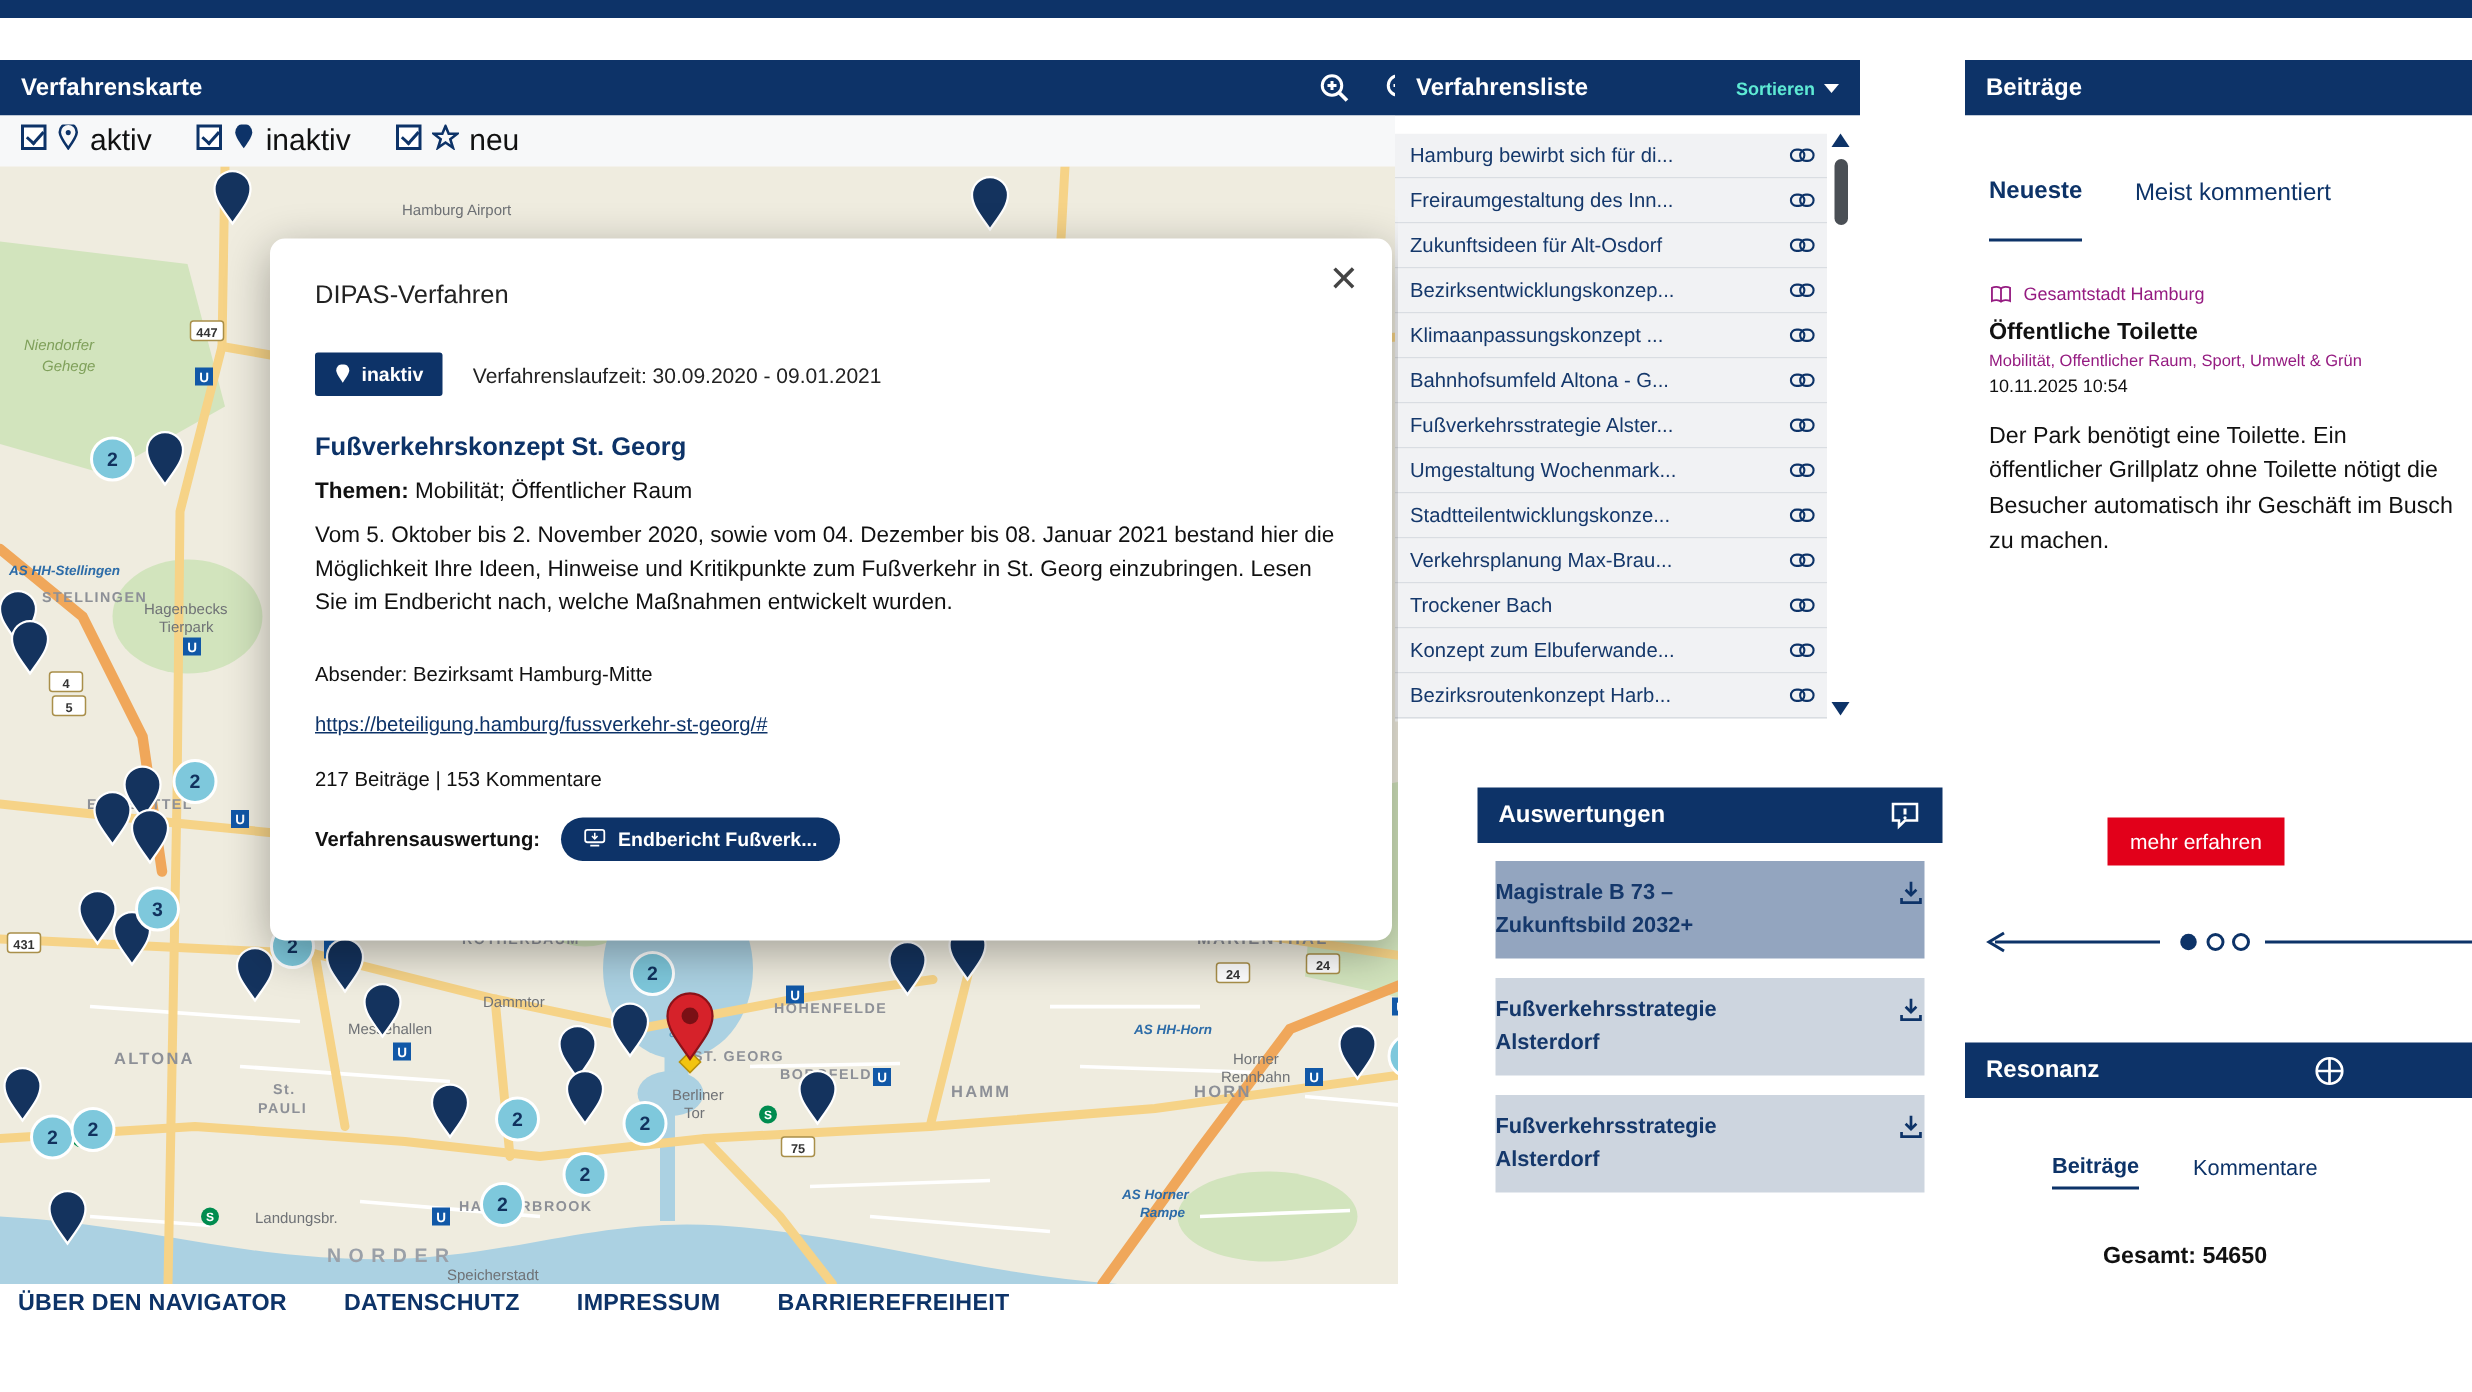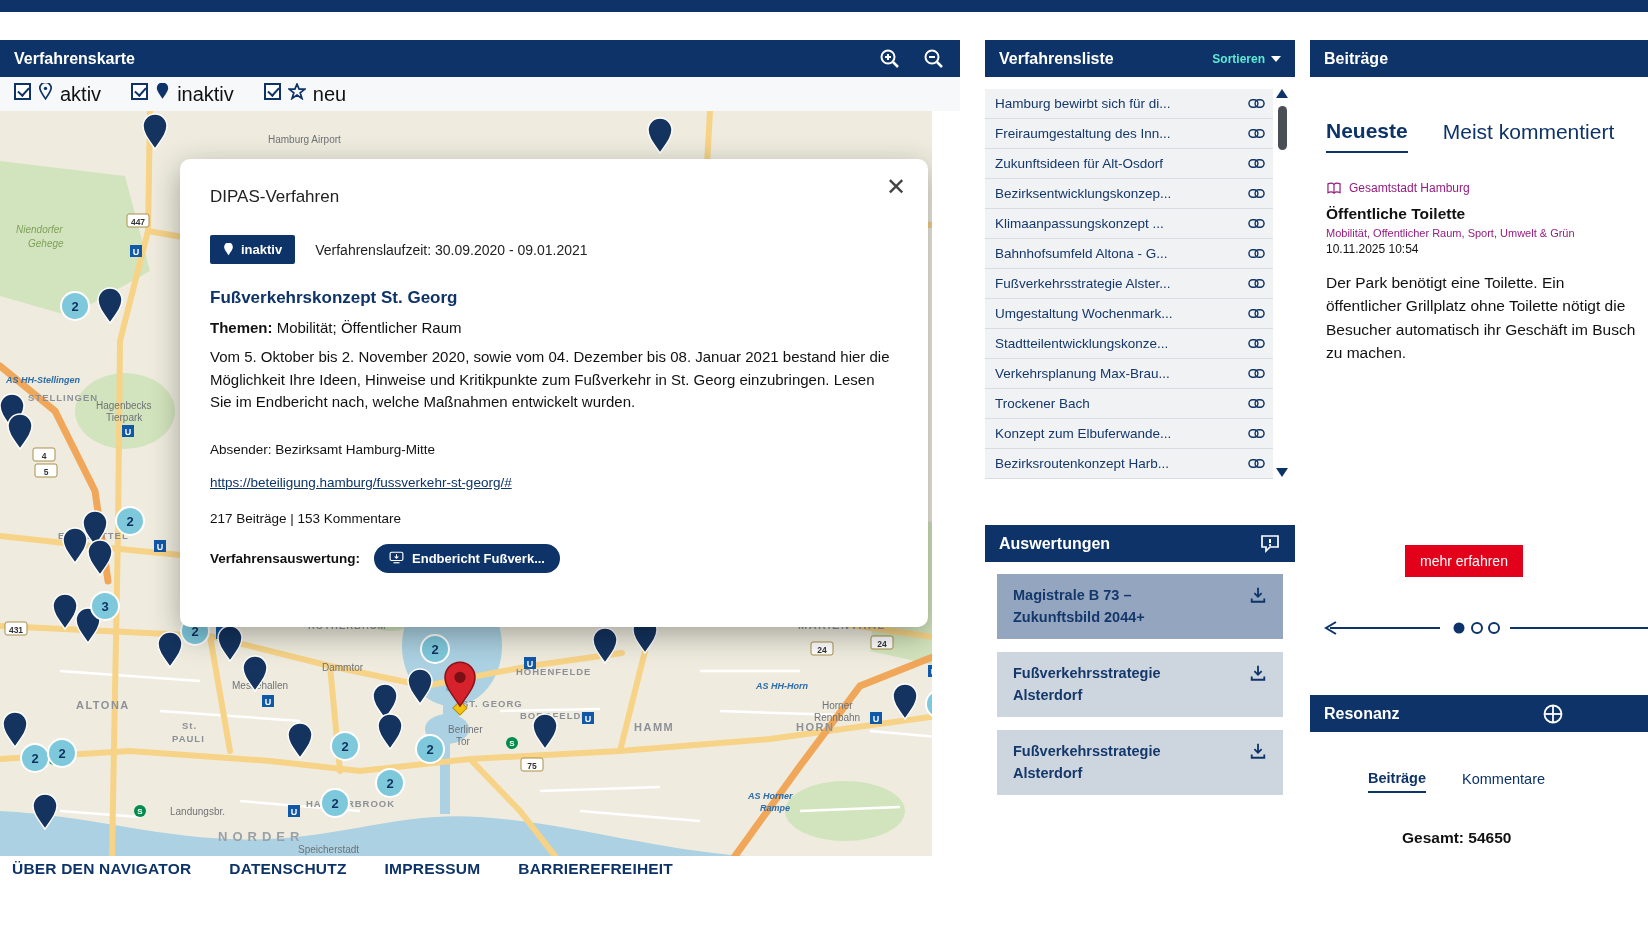--- a/index.html
+++ b/index.html
@@ -57,46 +57,46 @@
   .desc{font-size:15px;color:#111;line-height:1.5;margin-top:10px;max-width:700px}
   .absender{font-size:13.5px;margin-top:28px;color:#111}
   .plink{display:inline-block;font-size:13.5px;color:var(--navy);text-decoration:underline;margin-top:18px;cursor:pointer}
   .stats{font-size:13.5px;margin-top:20px;color:#111}
   .ausw-row{display:flex;align-items:center;gap:14px;margin-top:18px}
   .ausw-label{font-weight:bold;font-size:13.5px;color:#111}
   .pill-btn{display:inline-flex;align-items:flex-start;gap:8px;background:var(--navy);color:#fff;font-size:13px;font-weight:bold;
     padding:7px 15px;border-radius:16px;border:none;cursor:pointer}
 
   
-  .list-panel{left:985px;top:40px;width:310px}
+  .list-panel{left:930px;top:40px;width:310px}
   .sort-btn{margin-left:auto;background:none;border:none;color:#5eead4;font-size:12px;font-weight:bold;display:flex;align-items:center;gap:6px;cursor:pointer}
   .caret{width:0;height:0;border-left:5px solid transparent;border-right:5px solid transparent;border-top:6px solid #fff}
   .list-body{background:#fff;display:flex;padding:12px 4px 0 0;height:404px;overflow:hidden}
   .rows{flex:1;overflow:hidden}
   .vl-row{display:flex;align-items:center;height:30px;background:var(--rowbg);border-bottom:1px solid var(--rowline);padding:0 8px 0 10px;cursor:pointer}
   .vl-text{flex:1;font-size:13.5px;color:var(--navy-ink);white-space:nowrap;overflow:hidden}
   .link-icon{flex:0 0 auto;margin-left:6px;display:flex;cursor:pointer}
   .scrollbar{width:18px;display:flex;flex-direction:column;align-items:center;padding:0 0 4px}
   .sb-up{width:0;height:0;border-left:6px solid transparent;border-right:6px solid transparent;border-bottom:9px solid var(--navy);cursor:pointer}
   .sb-down{width:0;height:0;border-left:6px solid transparent;border-right:6px solid transparent;border-top:9px solid var(--navy);cursor:pointer;margin-top:auto}
   .sb-thumb{width:9px;height:44px;background:#4a4f55;border-radius:5px;margin-top:8px;cursor:grab}
 
   
   .ausw-panel{left:985px;top:525px;width:310px}
   .ausw-body{background:#fff;padding:12px;display:flex;flex-direction:column;gap:13px}
-  .ausw-item{background:var(--auswbg);padding:10px 16px;display:flex;justify-content:space-between;align-items:flex-start;cursor:pointer}
+  .ausw-item{background:var(--auswbg);padding:10px 0;display:flex;justify-content:space-between;align-items:flex-start;cursor:pointer}
   .ausw-item.selected{background:var(--auswsel)}
   .ausw-txt{color:var(--navy-ink);font-weight:bold;font-size:14.5px;line-height:1.55}
   .dl-icon{margin-top:2px;flex:0 0 auto;cursor:pointer}
 
   
   .beitraege-panel{left:1310px;top:40px;width:360px}
   .bt-body{background:#fff;height:583px;position:relative;padding:42px 0 0 16px}
   .bt-tabs{display:flex;gap:35px}
-  .tab{font-size:21px;color:var(--navy);background:none;border:none;cursor:pointer;padding:0 0 8px;white-space:nowrap}
+  .tab{font-size:16px;color:var(--navy);background:none;border:none;cursor:pointer;padding:0 0 22px;white-space:nowrap}
   .tab.active{font-weight:bold;border-bottom:2.5px solid var(--navy)}
   .scope-row{display:flex;align-items:center;gap:7px;margin-top:28px;color:var(--purple);font-size:12px}
   .post-title{font-weight:bold;font-size:15.5px;color:#111;margin-top:10px}
   .post-tags{color:var(--purple);font-size:11px;margin-top:4px;white-space:nowrap}
   .post-date{font-size:12px;color:#111;margin-top:3px}
   .post-text{font-size:15.5px;color:#111;line-height:1.5;margin-top:15px;width:310px}
   .more-btn{position:absolute;left:95px;top:468px;background:var(--red);color:#fff;font-size:14px;font-weight:normal;border:none;padding:8px 15px;cursor:pointer}
   .carousel{position:absolute;left:12px;top:542px}
 
   
@@ -591,21 +591,21 @@
     <svg width="22" height="22" viewBox="0 0 22 22">
       <path d="M3,3 h16 v11 h-8 l-4,4 v-4 h-4 z" fill="none" stroke="#fff" stroke-width="1.7"></path>
       <line x1="11" y1="6" x2="11" y2="10" stroke="#fff" stroke-width="2"></line>
       <circle cx="11" cy="12.2" r="1.1" fill="#fff"></circle>
     </svg>
   </div>
   <div class="ausw-body">
     <div class="ausw-item selected">
       <div class="ausw-txt">
         <div>Magistrale B 73 –</div>
-        <div>Zukunftsbild 2044+</div>
+        <div>Zukunftsbild 2032+</div>
       </div>
       <svg class="dl-icon" width="18" height="18" viewBox="0 0 20 20">
         <path d="M10 2 v9 M6 8 l4,4 4,-4" stroke="#0d3368" stroke-width="2" fill="none"></path>
         <path d="M3 14 v3.5 h14 v-3.5" stroke="#0d3368" stroke-width="2" fill="none"></path>
       </svg>
     </div>
     <div class="ausw-item">
       <div class="ausw-txt">
         <div>Fußverkehrsstrategie</div>
         <div>Alsterdorf</div>

